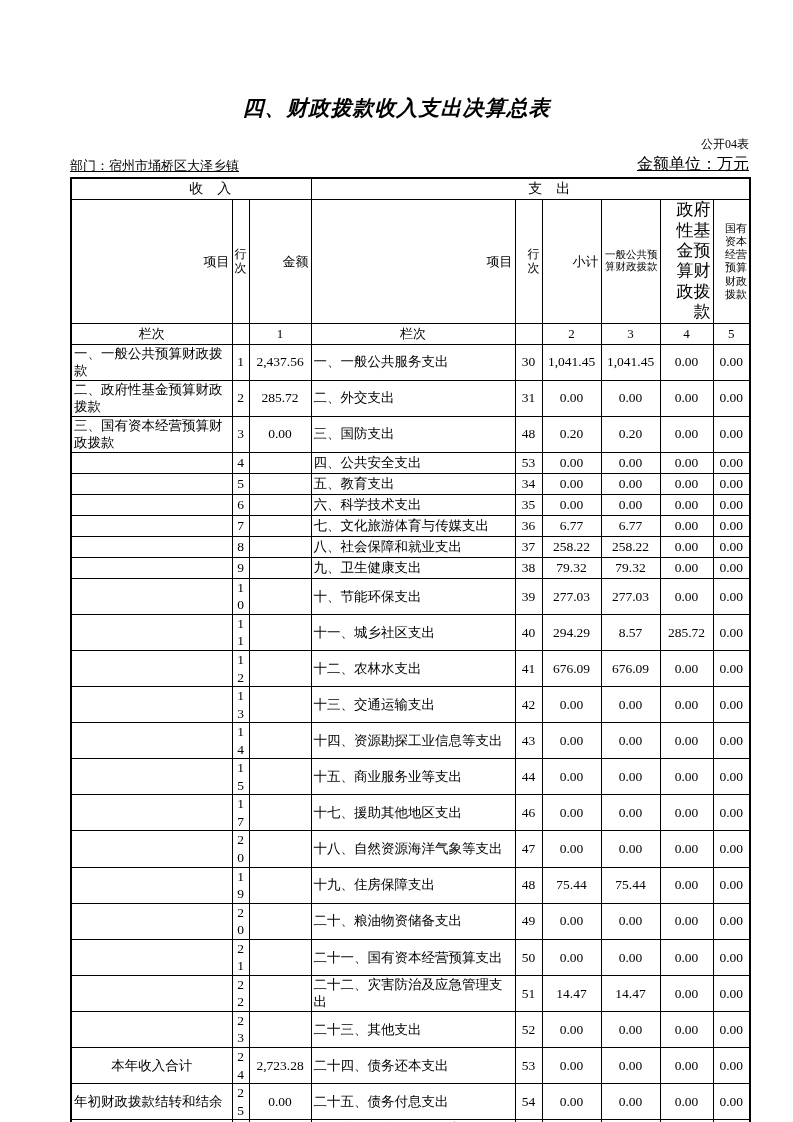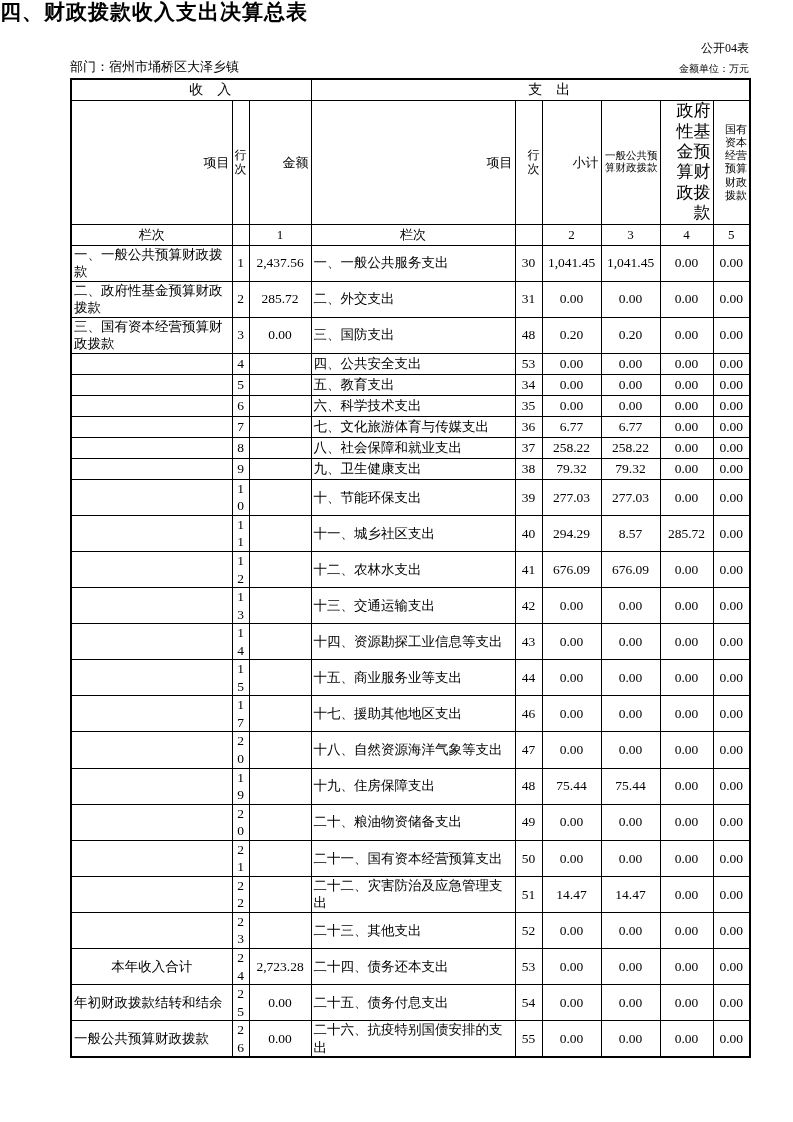--- a/index.html
+++ b/index.html
@@ -2,28 +2,28 @@
 <html><head>
 <meta charset="utf-8">
 <style>
   html,body{margin:0;padding:0;background:#ffffff;}
   .page{
     width:793px;height:1122px;position:relative;background:#ffffff;
     font-family:"Liberation Serif","DejaVu Serif",serif;color:#000;
     box-sizing:border-box;overflow:hidden;
   }
   .title{
-    font-size:21px;font-weight:bold;
-    letter-spacing:1px;line-height:1.2;
+    padding-top:96px;text-align:center;font-size:21px;font-weight:bold;
+    letter-spacing:1px;line-height:1.2;font-style:italic;
   }
   .meta{width:679px;margin-left:70px;}
   .form-code{margin-top:15px;text-align:right;font-size:12px;}
-  .dept-row{display:flex;justify-content:space-between;align-items:flex-end;margin-top:1px;}
+  .dept-row{display:flex;justify-content:space-between;align-items:flex-end;margin-top:1px;text-decoration:underline;}
   .dept{font-size:13px;}
-  .unit{font-size:10px;text-align:right;}
+  .unit{font-size:16px;text-align:right;}
   table.fin{
     border-collapse:collapse;table-layout:fixed;width:679px;margin-left:70px;margin-top:2px;
     border:2px solid #000;
   }
   table.fin th,table.fin td{
     border:1px solid #000;padding:0 2px;vertical-align:middle;
     font-weight:normal;word-break:break-all;overflow:hidden;
   }
   tr.sec-row th{height:20px;font-size:14px;text-align:center;padding-left:40px;}
   tr.col-row th{text-align:right;line-height:1.2;}

